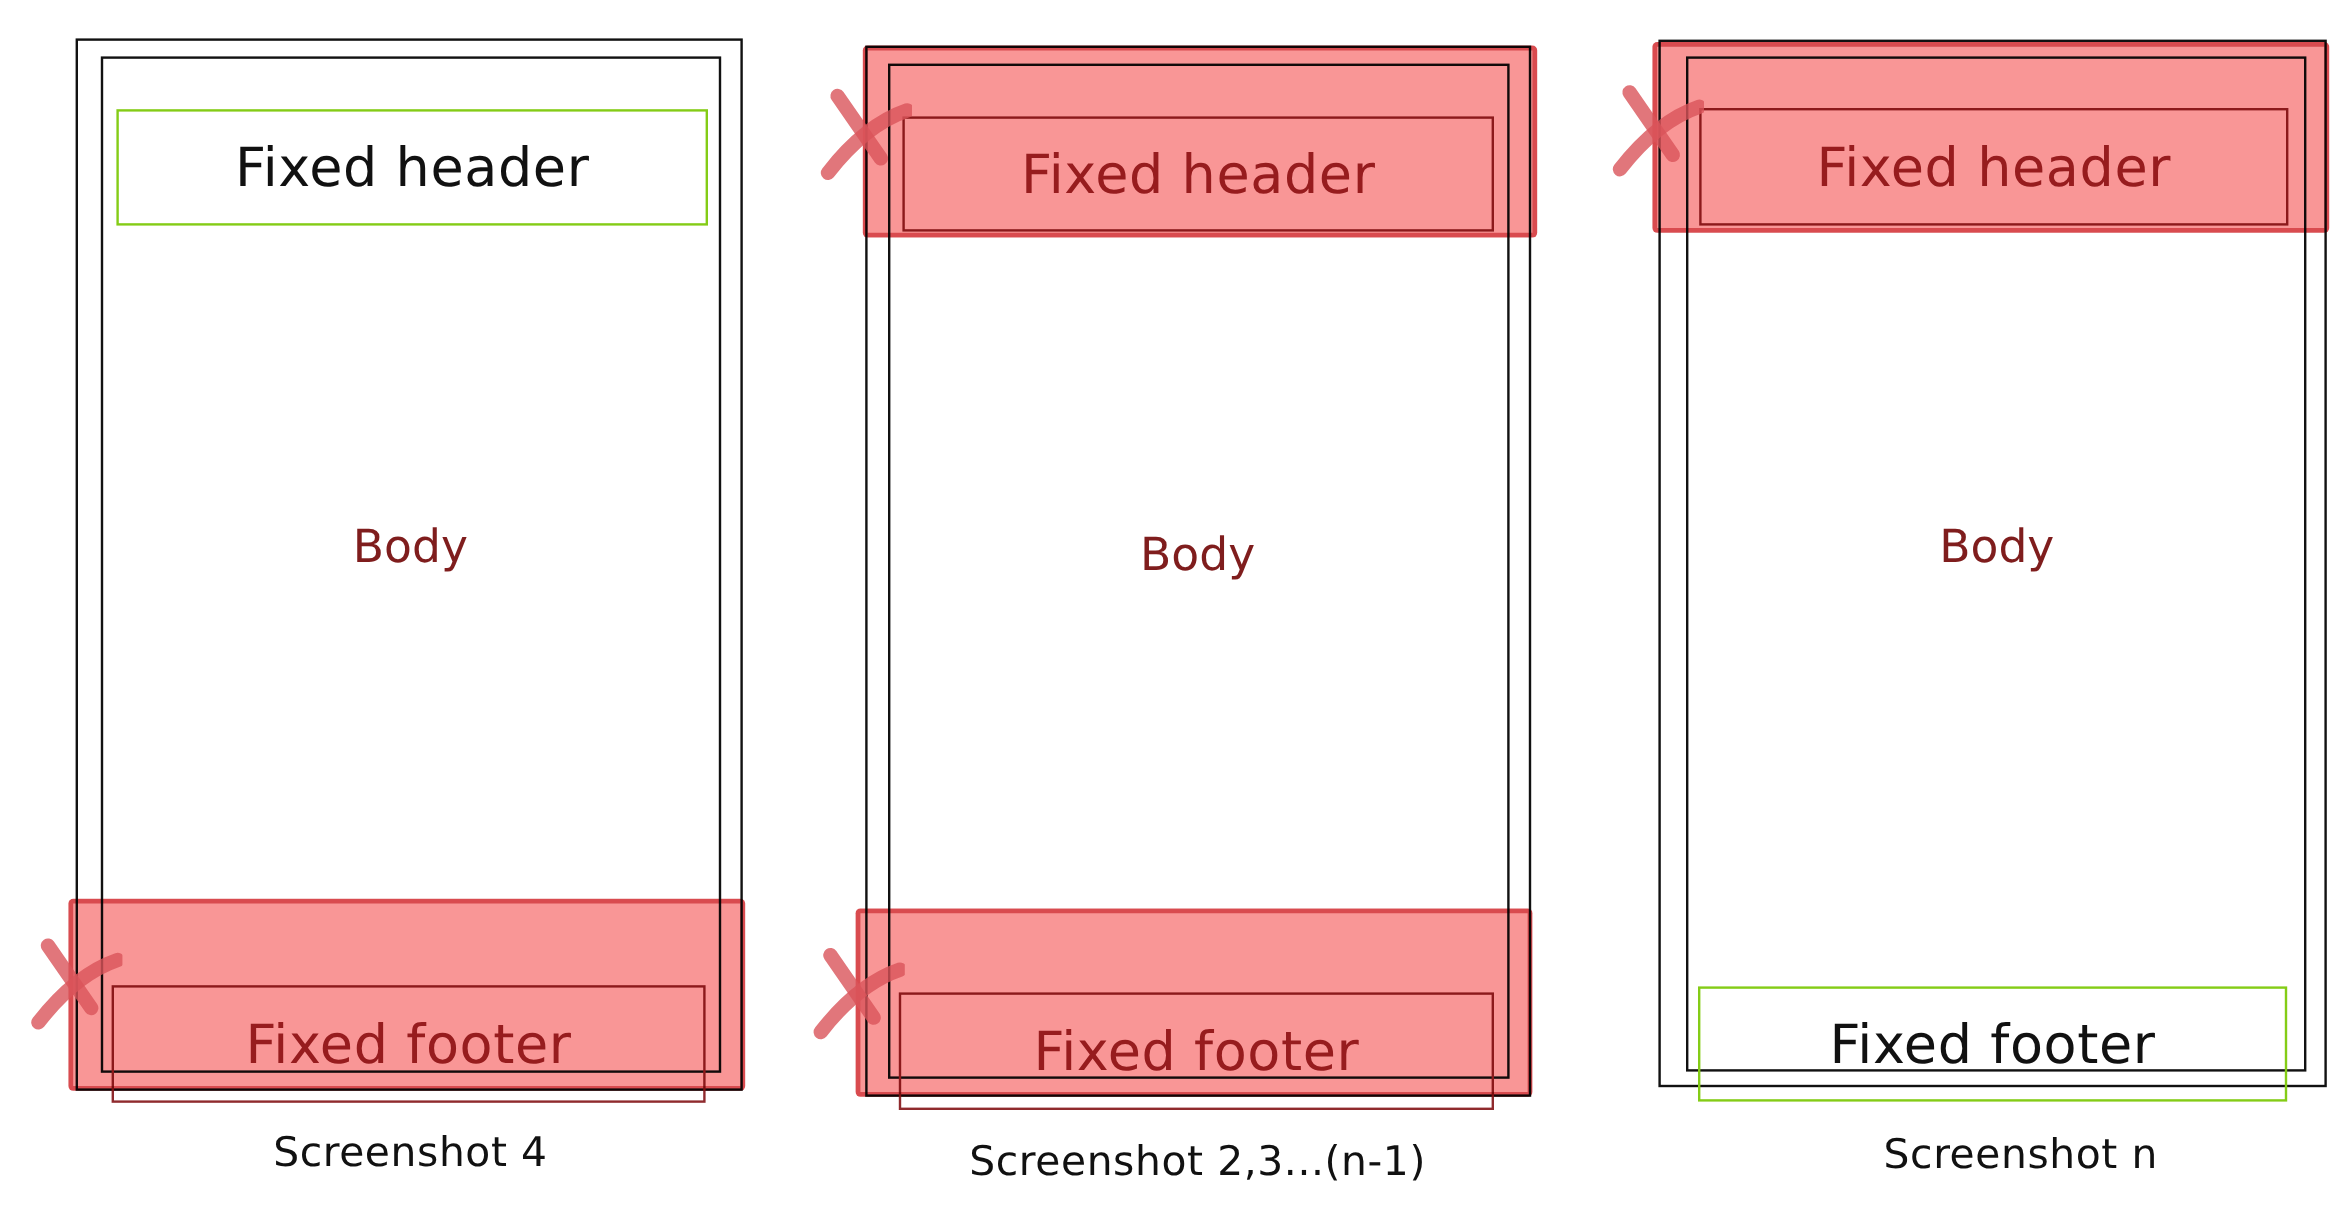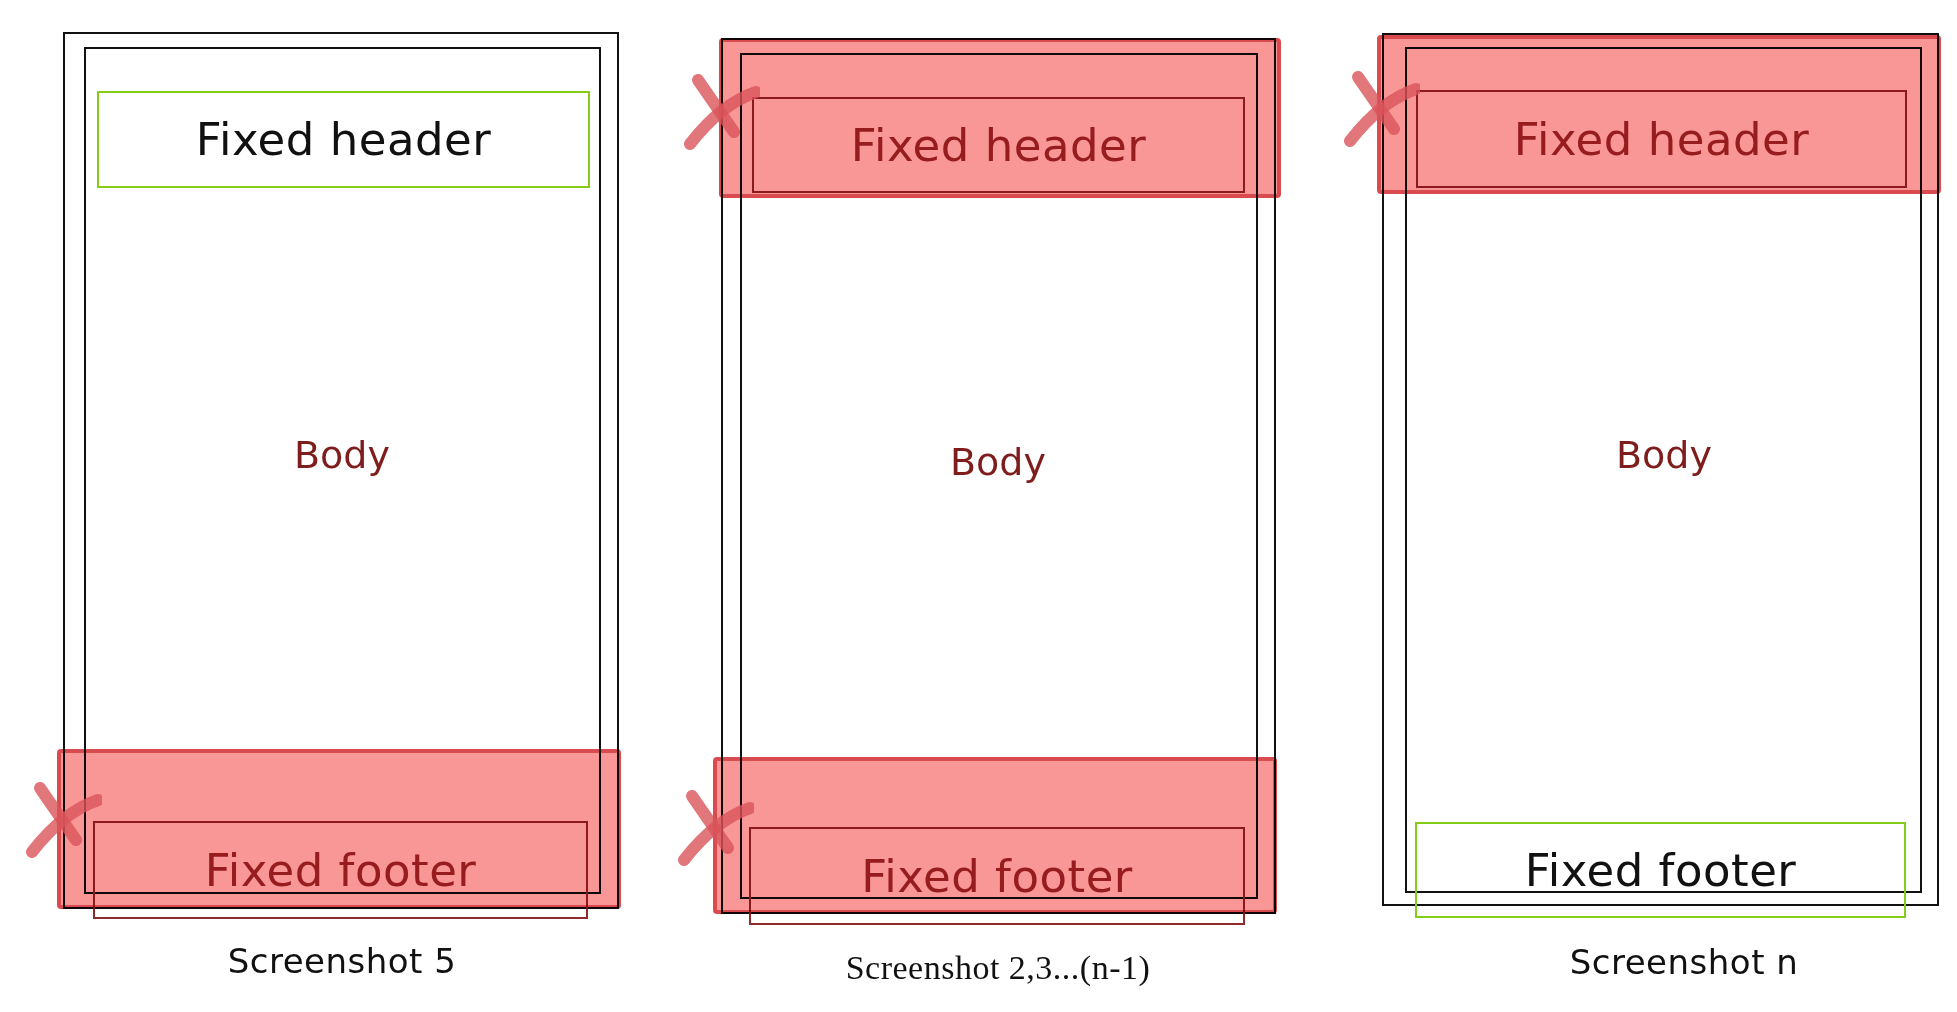--- a/index.html
+++ b/index.html
@@ -82,21 +82,21 @@
 
   <div class="abs highlight" style="left:57px; top:749px; width:564px; height:160px;"></div>
 
   <div class="abs xmark" style="left:60px; top:820px;">
     <svg viewBox="0 0 84 84">
         <path d="M22 10 L58 62" stroke="#D9545A" stroke-opacity="0.8" stroke-width="12" stroke-linecap="round" fill="none"></path>
         <path d="M80 22 Q45 34 14 74" stroke="#D9545A" stroke-opacity="0.8" stroke-width="12" stroke-linecap="round" fill="none"></path>
       </svg>
   </div>
 
-  <div class="abs caption" style="left:342px; top:961px;">Screenshot 5</div>
+  <div class="abs caption" style="left:342px; top:961px;">Screenshot 4</div>
 </div>
 
 <div>
   <div class="abs frame-outer" style="left:721px; top:38px; width:555px; height:876px;"></div>
   <div class="abs frame-inner" style="left:740px; top:53px; width:518px; height:846px;"></div>
 
   <div class="abs box crossed" style="left:752px; top:61px; width:493px; height:96px;">
     <span>Fixed header</span>
   </div>
 
@@ -115,21 +115,21 @@
         <path d="M80 22 Q45 34 14 74" stroke="#D9545A" stroke-opacity="0.8" stroke-width="12" stroke-linecap="round" fill="none"></path>
       </svg>
   </div>
   <div class="abs xmark" style="left:712px; top:828px;">
     <svg viewBox="0 0 84 84">
         <path d="M22 10 L58 62" stroke="#D9545A" stroke-opacity="0.8" stroke-width="12" stroke-linecap="round" fill="none"></path>
         <path d="M80 22 Q45 34 14 74" stroke="#D9545A" stroke-opacity="0.8" stroke-width="12" stroke-linecap="round" fill="none"></path>
       </svg>
   </div>
 
-  <div class="abs caption" style="left:998px; top:968px;font-family:Liberation Serif, serif;">Screenshot 2,3...(n-1)</div>
+  <div class="abs caption" style="left:998px; top:968px;">Screenshot 2,3...(n-1)</div>
 </div>
 
 <div>
   <div class="abs frame-outer" style="left:1382px; top:33px; width:557px; height:873px;"></div>
   <div class="abs frame-inner" style="left:1405px; top:47px; width:517px; height:846px;"></div>
 
   <div class="abs box crossed" style="left:1416px; top:54px; width:491px; height:98px;">
     <span>Fixed header</span>
   </div>
 

